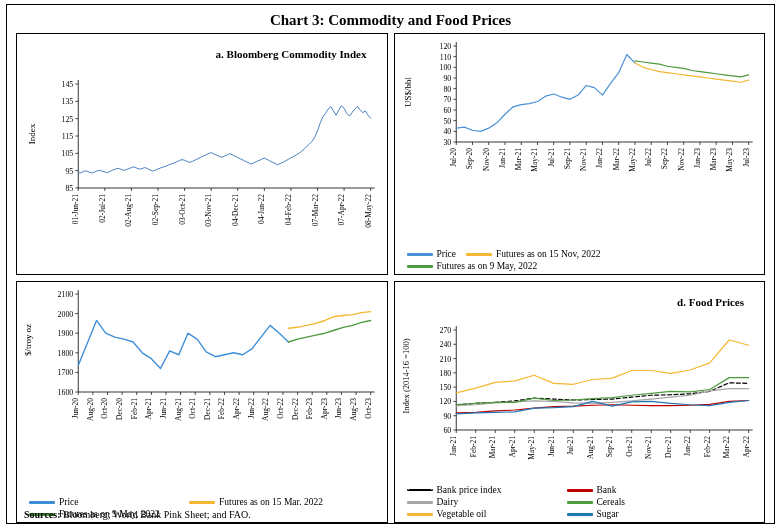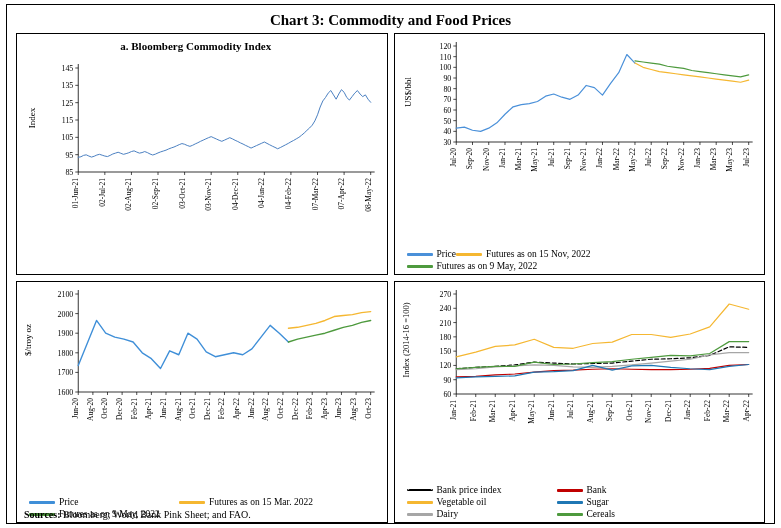--- a/index.html
+++ b/index.html
@@ -2,24 +2,24 @@
 <html><head>
 <meta charset="utf-8">
 <style>
   html,body{margin:0;padding:0;background:#ffffff;}
   body{width:781px;height:528px;font-family:"Liberation Serif",serif;color:#000;}
   .page{position:relative;width:781px;height:528px;box-sizing:border-box;padding:6px 8px 4px 8px;}
   .frame{position:absolute;left:6px;top:4px;right:6px;bottom:4px;border:1px solid #000;box-sizing:border-box;}
   .title{position:relative;text-align:center;font-size:15px;font-weight:bold;padding:6px 0 4px 0;z-index:2;}
   .grid{position:relative;display:grid;grid-template-columns:1fr 1fr;grid-template-rows:1fr 1fr;gap:6px;padding:0 8px;z-index:2;}
   .panel{border:1px solid #000;background:#fff;position:relative;box-sizing:border-box;height:242px;}
-  .panel h3{margin:0;padding:6px 12px 2px 0;text-align:center;font-size:11px;font-weight:bold;font-family:"Liberation Serif",serif;}
+  .panel h3{margin:8px;padding:6px 12px 2px 0;text-align:right;font-size:11px;font-weight:bold;font-family:"Liberation Serif",serif;}
   .plotwrap{position:relative;width:100%;height:178px;}
   .legend{position:absolute;left:0;right:0;bottom:2px;font-family:"Liberation Serif",serif;font-size:9.5px;}
-  .legrow{display:flex;justify-content:flex-start;padding:1px 12px;}
+  .legrow{display:flex;justify-content:flex-start;gap:10px;padding:1px 12px;}
   .legitem{display:flex;align-items:center;gap:4px;white-space:nowrap;}
   .legline{display:inline-block;width:26px;height:3px;border-radius:1px;}
   .legline.dash{height:0;border-top:2px dashed #000;}
   .sources{position:absolute;left:24px;bottom:8px;font-size:10px;z-index:2;}
   .sources b{font-weight:bold;}
   svg{display:block;}
   text{font-family:"Liberation Serif",serif;}
 </style>
 </head>
 <body>
@@ -273,20 +273,21 @@
         <div class="legrow">
           <div class="legitem">
             <span class="legline" style="background:#4e9a3e"></span>
             <span>Futures as on 9 May, 2022</span>
           </div>
         </div>
       </div>
     </div>
 
     <div class="panel">
+      <h3>d. Food Prices</h3>
       <div class="plotwrap">
         <svg width="100%" height="178" viewBox="0 0 374 178" preserveAspectRatio="none">
           <g>
             <line x1="62" y1="8" x2="62" y2="112" stroke="#000" stroke-width="0.8"></line>
             <line x1="62" y1="112" x2="362" y2="112" stroke="#000" stroke-width="0.8"></line>
           </g>
           <g id="d-yticks">
               <line x1="59" y1="112" x2="62" y2="112" stroke="#000" stroke-width="0.7"></line>
               <text x="57" y="115" text-anchor="end" font-size="8">60</text>
               <line x1="59" y1="97.71428571428572" x2="62" y2="97.71428571428572" stroke="#000" stroke-width="0.7"></line>
@@ -355,36 +356,36 @@
             <span class="legline dash"></span>
             <span>Bank price index</span>
           </div>
           <div class="legitem">
             <span class="legline" style="background:#c00000"></span>
             <span>Bank</span>
           </div>
         </div>
         <div class="legrow">
           <div class="legitem" style="width:150px">
+            <span class="legline" style="background:#a6a6a6"></span>
+            <span>Dairy</span>
+          </div>
+          <div class="legitem">
+            <span class="legline" style="background:#4e9a3e"></span>
+            <span>Cereals</span>
+          </div>
+        </div>
+        <div class="legrow">
+          <div class="legitem" style="width:150px">
             <span class="legline" style="background:#f5b731"></span>
             <span>Vegetable oil</span>
           </div>
           <div class="legitem">
             <span class="legline" style="background:#1f77b4"></span>
             <span>Sugar</span>
-          </div>
-        </div>
-        <div class="legrow">
-          <div class="legitem" style="width:150px">
-            <span class="legline" style="background:#a6a6a6"></span>
-            <span>Dairy</span>
-          </div>
-          <div class="legitem">
-            <span class="legline" style="background:#4e9a3e"></span>
-            <span>Cereals</span>
           </div>
         </div>
       </div>
     </div>
 
   </div>
 
   <div class="sources">
     <b>Sources:</b><span> Bloomberg; World Bank Pink Sheet; and FAO.</span>
   </div>

